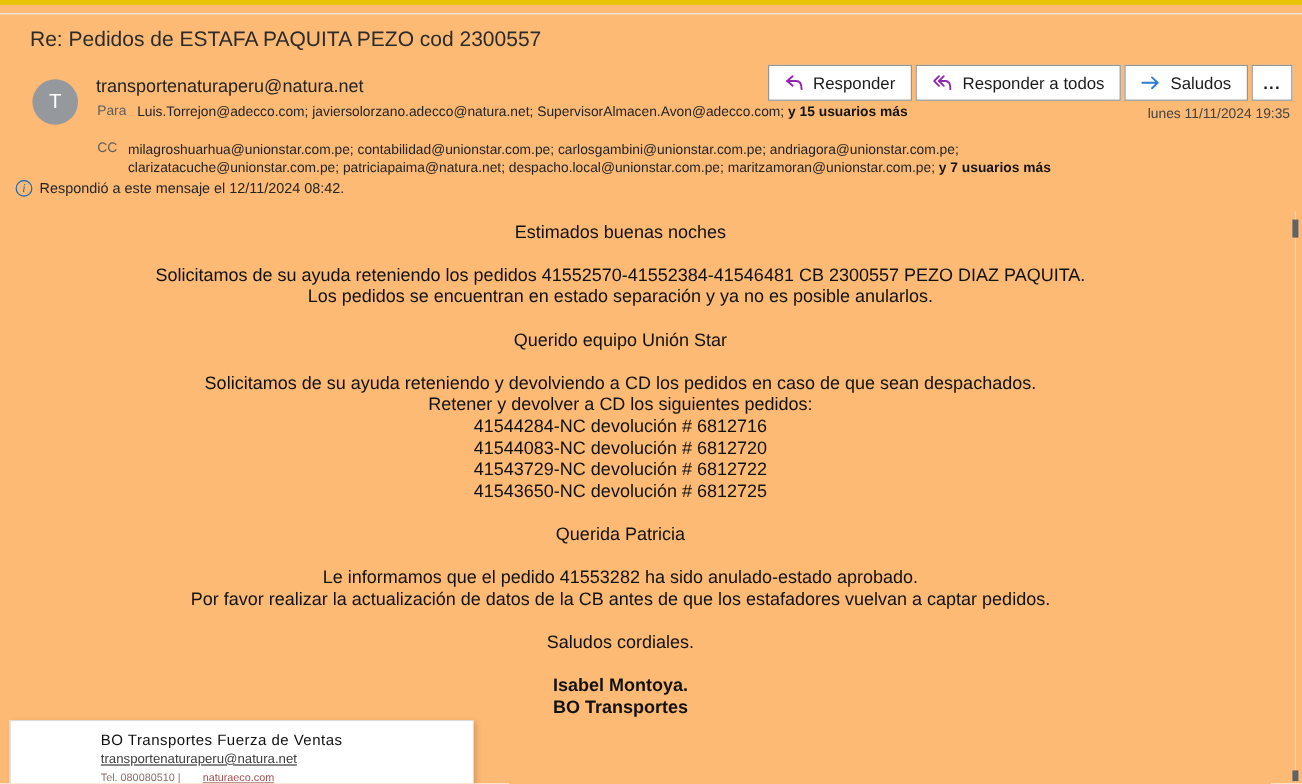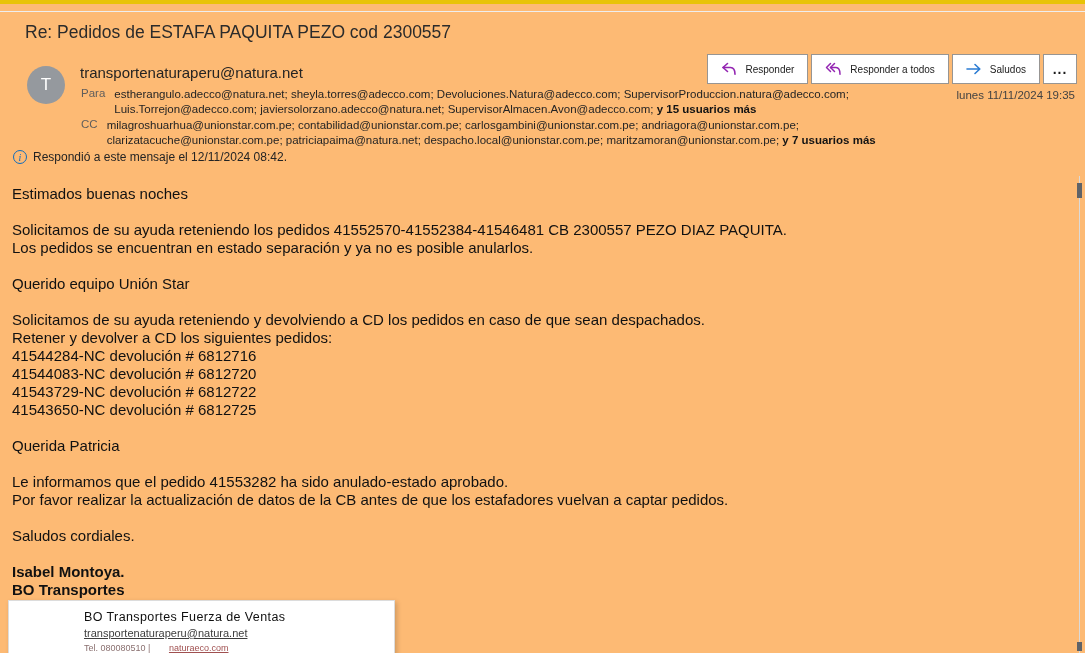--- a/index.html
+++ b/index.html
@@ -3,21 +3,21 @@
 <meta charset="utf-8">
 <style>
   html,body{margin:0;padding:0;background:#fff;}
   .page{position:relative;width:1085px;height:653px;background:#fdba74;overflow:hidden;
         font-family:"Liberation Sans","DejaVu Sans",sans-serif;color:#1b1b1b;}
   .top-accent{position:absolute;top:0;left:0;right:0;height:4px;background:#e8c306;}
   .header-divider{position:absolute;top:11px;left:0;right:0;height:1px;background:#eeeeee;}
   .subject{position:absolute;left:25px;top:22px;font-size:17.5px;color:#2b2b2b;}
   .actions{position:absolute;top:54px;right:8px;display:flex;gap:3px;}
   .btn{display:flex;align-items:center;gap:8px;height:30px;padding:0 13px;background:#fff;
-       border:1px solid #979593;font-size:10px;color:#1b1b1b;cursor:pointer;box-sizing:border-box;
+       border:1px solid #979593;font-size:14px;color:#1b1b1b;cursor:pointer;box-sizing:border-box;
        font-family:"Liberation Sans",sans-serif;}
   .btn-more{width:34px;justify-content:center;padding:0;font-weight:700;letter-spacing:1px;font-size:14px;}
   .icon-reply,.icon-replyall{color:#9325b2;display:flex;}
   .icon-forward{color:#2b7cd3;display:flex;}
   .avatar{position:absolute;left:27px;top:66px;width:38px;height:38px;border-radius:50%;
           background:#95999e;color:#fff;display:flex;align-items:center;justify-content:center;
           font-size:17px;cursor:pointer;}
   .sender{position:absolute;left:80px;top:64px;font-size:15px;color:#252423;cursor:pointer;}
   .date{position:absolute;right:10px;top:89px;font-size:11.5px;color:#424242;white-space:nowrap;}
   .recip{position:absolute;left:81px;font-size:11.5px;color:#242424;display:flex;}
@@ -25,21 +25,21 @@
   .recip .rlines{line-height:15px;white-space:nowrap;}
   .recip .rlines .rline{cursor:pointer;}
   .recip b{color:#141414;}
   .to-block{top:87px;justify-content:space-between;}
   .cc-block{top:118px;}
   .info-line{position:absolute;left:13px;top:150px;display:flex;align-items:center;gap:6px;
              font-size:12px;color:#242424;cursor:pointer;}
   .info-circle{width:14px;height:14px;border-radius:50%;border:1.4px solid #0f6cbd;color:#0f6cbd;
                display:flex;align-items:center;justify-content:center;font-size:10px;
                font-family:"Liberation Serif",serif;font-style:italic;box-sizing:border-box;flex:none;}
-  .body-area{position:absolute;left:12px;top:185px;width:1010px;font-size:15px;color:#111;}
+  .body-area{position:absolute;left:12px;top:185px;width:1010px;font-size:15px;color:#111;text-align:center;}
   .body-line{line-height:18px;white-space:nowrap;}
   .body-line.bold{font-weight:700;}
   .sig-card{position:absolute;left:8px;top:600px;width:387px;height:60px;background:#fff;
             border:1px solid #dcdcdc;box-shadow:2px 2px 5px rgba(0,0,0,0.18);box-sizing:border-box;
             padding:9px 0 0 75px;}
   .sig-company{font-size:12.5px;font-weight:400;color:#101010;letter-spacing:0.4px;}
   .sig-email{font-size:11px;color:#3d3d3d;text-decoration:underline;margin-top:3px;cursor:pointer;}
   .sig-tel{font-size:9px;color:#8a7070;margin-top:4px;}
   .sig-tel .site{color:#a05050;text-decoration:underline;cursor:pointer;margin-left:16px;}
   .scroll-track{position:absolute;right:5px;top:176px;bottom:0;width:1px;background:#d9d9d9;cursor:pointer;}
@@ -90,21 +90,20 @@
 
   <div class="avatar">
     <span>T</span>
   </div>
   <div class="sender">transportenaturaperu@natura.net</div>
   <div class="date">lunes 11/11/2024 19:35</div>
 
   <div class="recip to-block">
     <span class="rlabel">Para</span>
     <div class="rlines">
-      <div class="rline">estherangulo.adecco@natura.net; sheyla.torres@adecco.com; Devoluciones.Natura@adecco.com; SupervisorProduccion.natura@adecco.com;</div>
       <div class="rline"><span>Luis.Torrejon@adecco.com; javiersolorzano.adecco@natura.net; SupervisorAlmacen.Avon@adecco.com;</span> <b>y 15 usuarios más</b></div>
     </div>
   </div>
 
   <div class="recip cc-block">
     <span class="rlabel">CC</span>
     <div class="rlines">
       <div class="rline">milagroshuarhua@unionstar.com.pe; contabilidad@unionstar.com.pe; carlosgambini@unionstar.com.pe; andriagora@unionstar.com.pe;</div>
       <div class="rline"><span>clarizatacuche@unionstar.com.pe; patriciapaima@natura.net; despacho.local@unionstar.com.pe; maritzamoran@unionstar.com.pe;</span> <b>y 7 usuarios más</b></div>
     </div>

